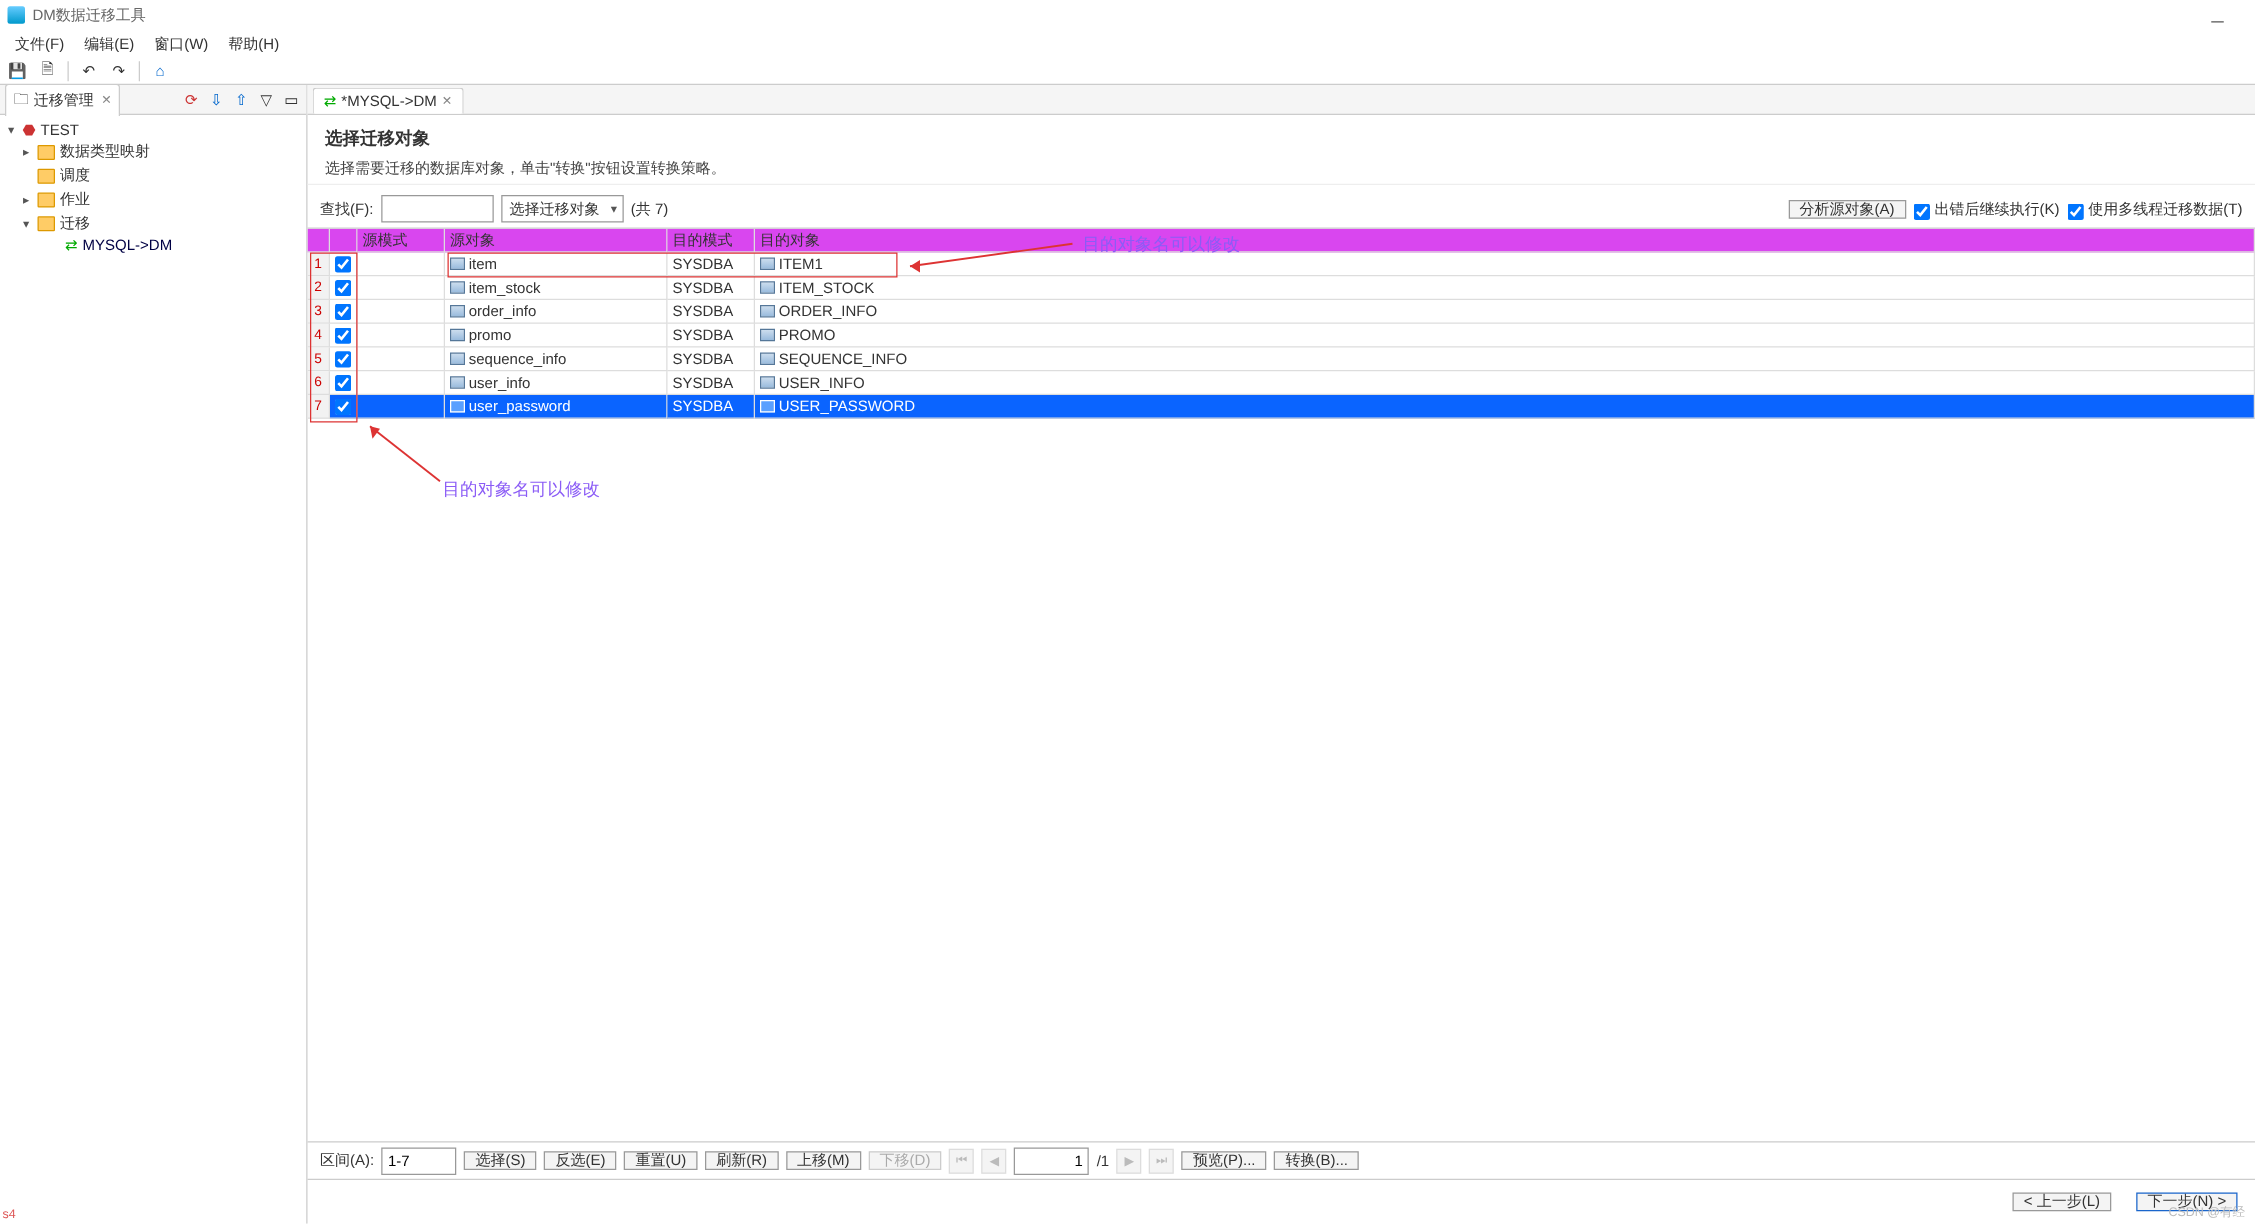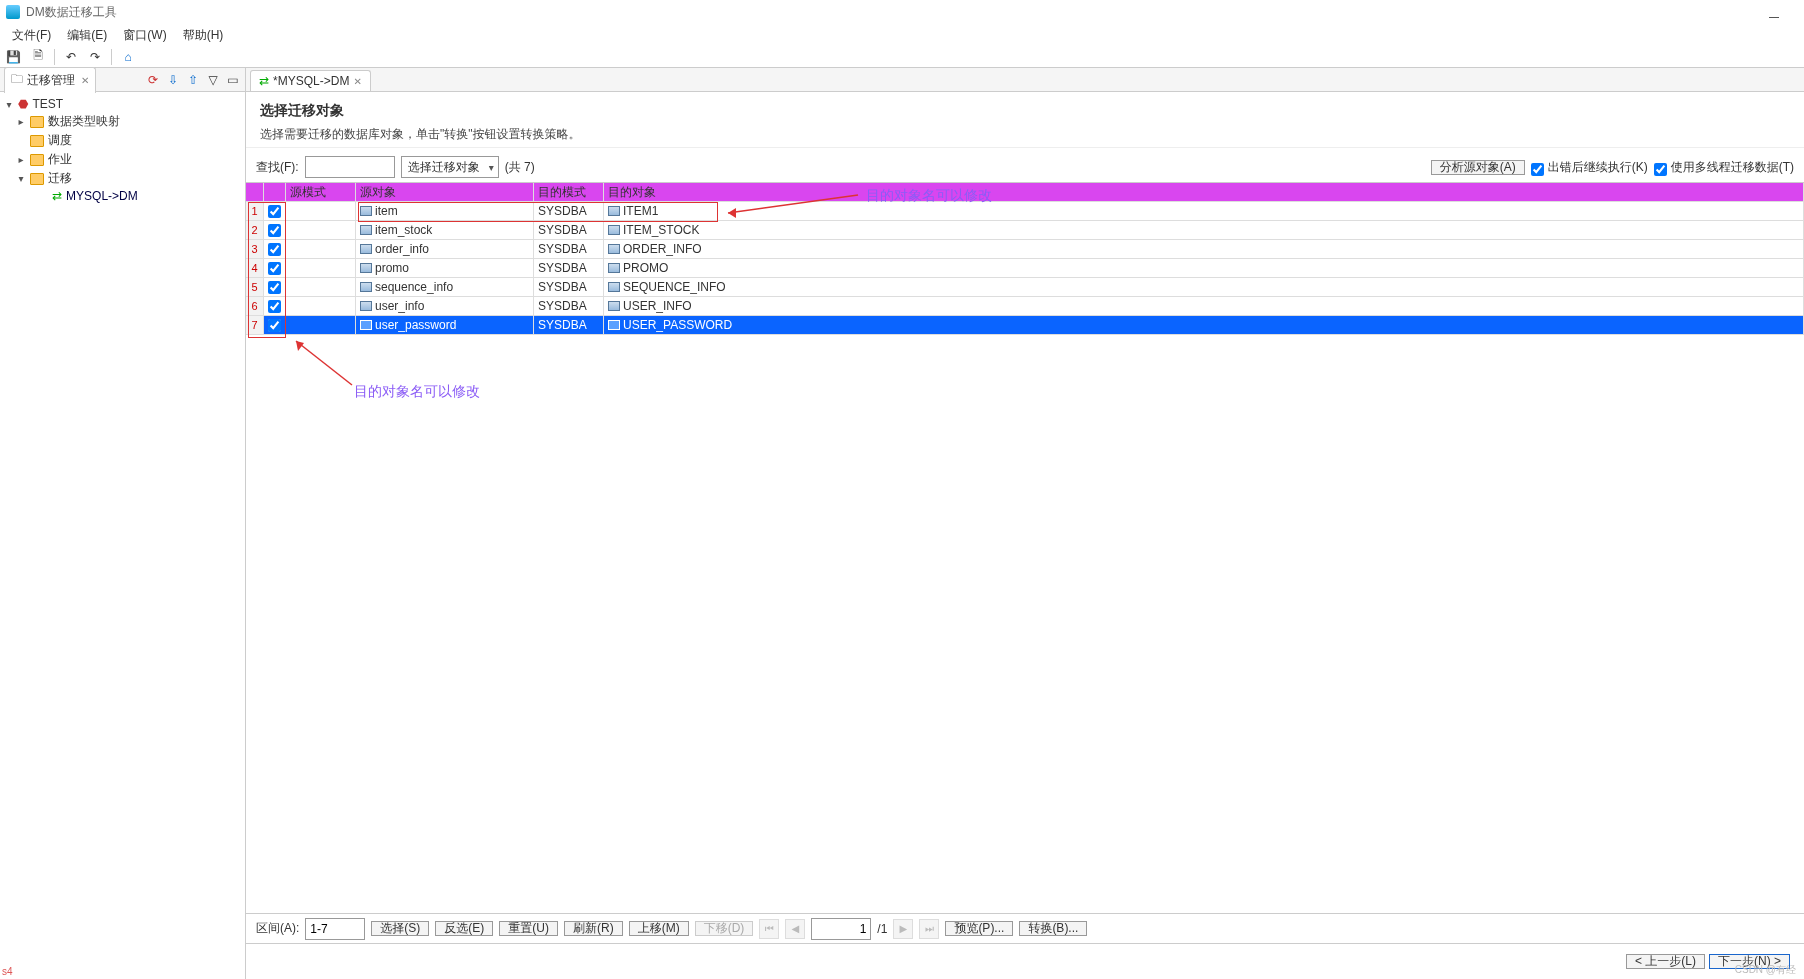--- a/index.html
+++ b/index.html
@@ -54,21 +54,21 @@
 
 .ann { position:absolute; color:#8b5cf6; font-size:14px; pointer-events:none; }
 .redbox { position:absolute; border:1.5px solid #d33; pointer-events:none;}
 svg.arrow { position:absolute; pointer-events:none; }
 
 .pager { height:30px; display:flex; align-items:center; gap:6px; padding:0 10px; border-top:1px solid #ccc;}
 .pager input[type=text]{ height:22px; width:60px; border:1px solid #999; padding:0 4px;}
 .pager .num { width:30px; text-align:right;}
 .nav-btn { width:20px; height:20px; border:1px solid #bbb; background:#f4f4f4; display:flex; align-items:center; justify-content:center; font-size:10px; color:#444;}
 .nav-btn.disabled { color:#bbb; border-color:#ddd;}
-.footer { height:36px; display:flex; align-items:center; justify-content:flex-end; gap:4px; padding:0 14px; border-top:1px solid #ccc;}
+.footer { height:36px; display:flex; align-items:center; justify-content:flex-end; gap:20px; padding:0 14px; border-top:1px solid #ccc;}
 .btn-primary { border:1.5px solid #1a66cc; }
 .watermark { position:absolute; right:8px; bottom:2px; color:#bbb; font-size:10px;}
 .sidemark { position:absolute; left:2px; bottom:2px; color:#d55; font-size:10px;}
 </style>
 </head>
 <body>
 
 <div class="titlebar">
   <span class="app-icon"></span>
   <span>DM数据迁移工具</span>

